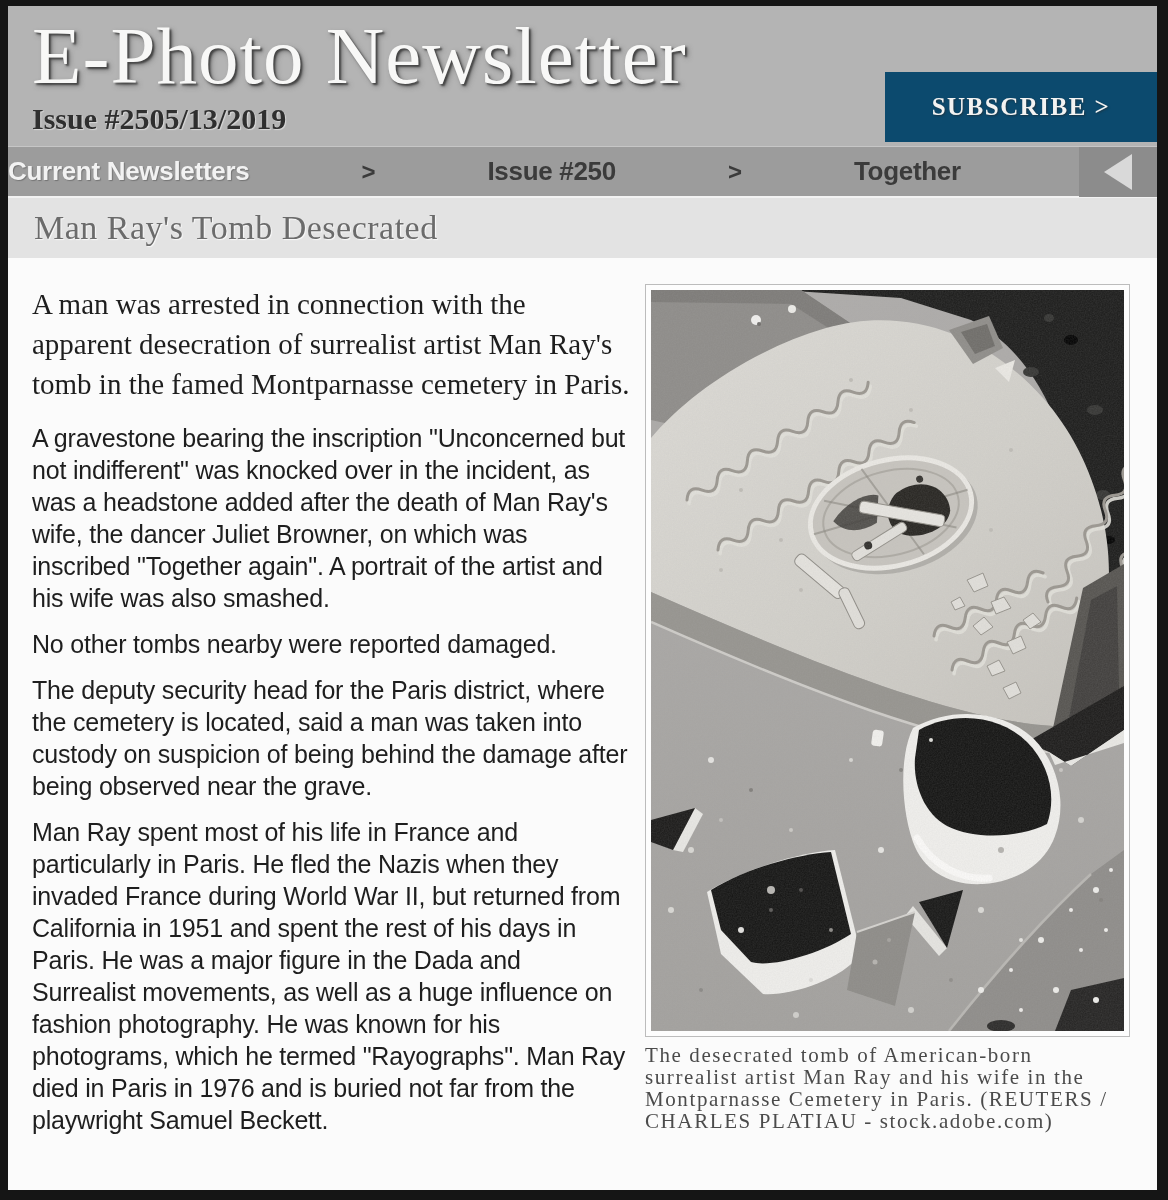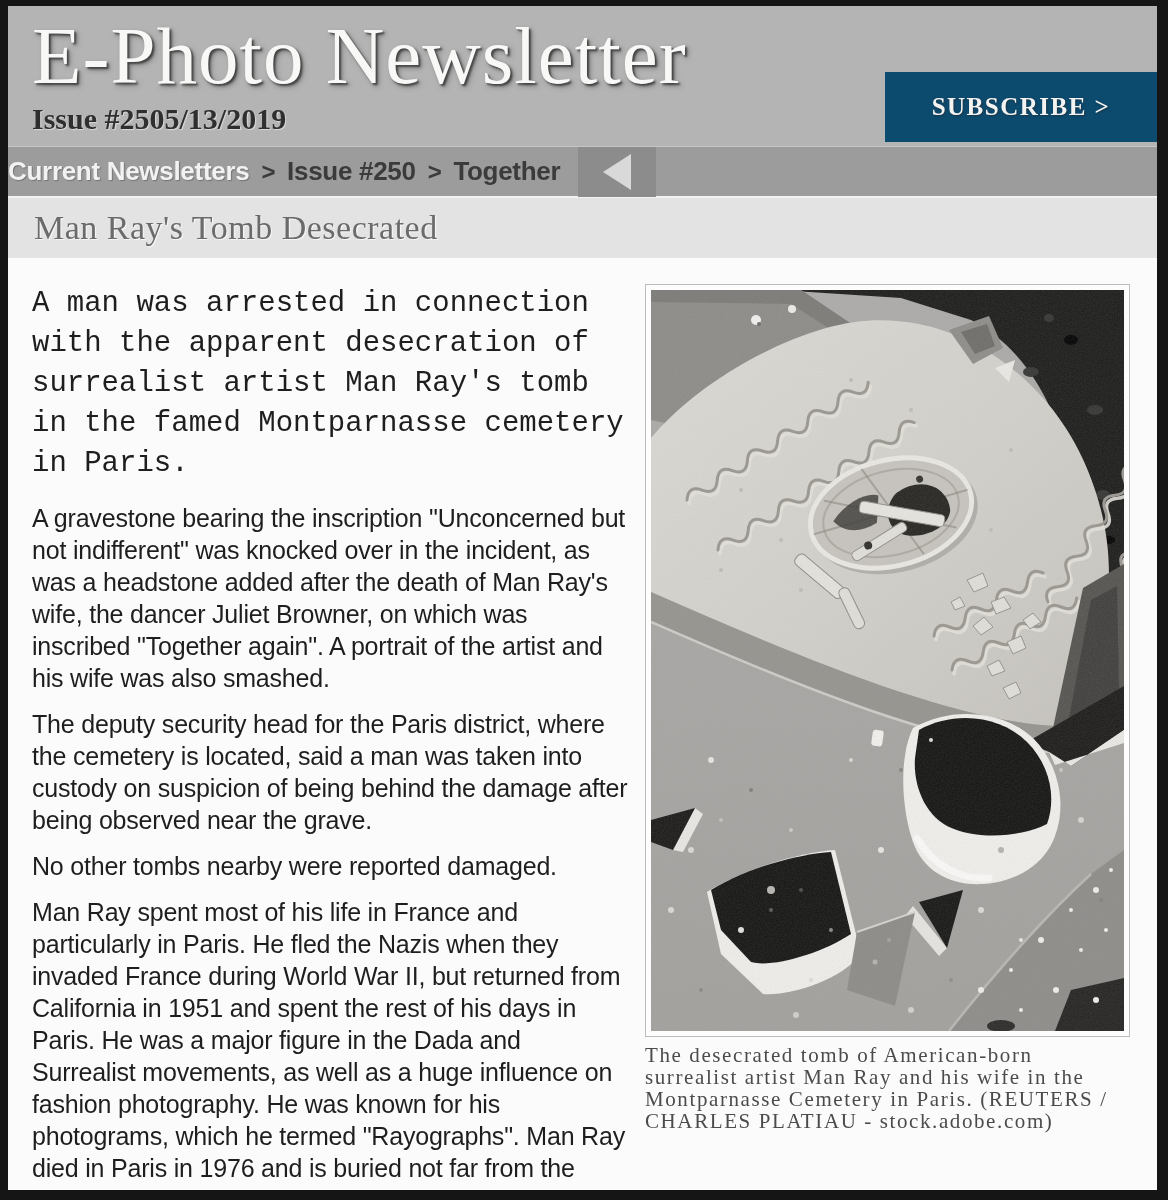--- a/index.html
+++ b/index.html
@@ -34,21 +34,21 @@
     position:absolute; right:0; bottom:4px; width:272px; height:70px;
     background:#0c4a6e; border:none; cursor:pointer;
     font-family:"Liberation Serif", serif; font-size:25px; font-weight:700;
     letter-spacing:1.5px; color:#f3f3f2;
     text-shadow:1px 1px 2px rgba(40,40,40,0.6);
   }
 
   
   .breadcrumb-bar {
     height:50px; background:#9c9c9c; border-top:1px solid #c6c6c6;
-    display:flex; align-items:center; justify-content:flex-start;
+    display:flex; align-items:center; justify-content:space-between;
     font-size:26px; font-weight:700; letter-spacing:-0.3px;
   }
   .crumb { color:#3b3b3b; }
   .crumb.link { color:#f2f2f2; cursor:pointer; text-shadow:1px 1px 1px rgba(90,90,90,.6); }
   .crumb-sep { color:#3b3b3b; margin:0 12px; font-size:24px; }
   .arrow-block {
     width:78px; height:50px; margin-left:18px; background:#8c8c8c;
     display:flex; align-items:center; justify-content:center; cursor:pointer;
   }
   .tri-left {
@@ -66,21 +66,21 @@
     font-family:"Liberation Serif", serif; font-size:34px; font-weight:400;
     color:#6b6b6b; letter-spacing:0.5px;
     text-shadow:1px 1px 1px rgba(255,255,255,0.8);
   }
 
   
   .content { display:flex; gap:15px; padding:26px 24px 0 24px; }
   .text-col { width:598px; flex:none; color:#1e1e1e; }
   .text-col p { margin-bottom:14px; }
   .p-serif {
-    font-family:Liberation Mono, monospace; font-size:29px; line-height:40px;
+    font-family:Liberation Serif, serif; font-size:29px; line-height:40px;
     margin-bottom:18px !important;
   }
   .p-sans { font-family:"Liberation Sans", sans-serif; font-size:25px; line-height:32px; letter-spacing:-0.2px; }
 
   .photo-col { width:487px; flex:none; }
   .photo-frame {
     width:485px; background:#fdfdfd; border:1px solid #bcbcbc; padding:5px;
   }
   .photo-frame svg { display:block; }
   .photo-caption {
@@ -115,22 +115,22 @@
 
   <div class="title-bar">
     <h2>Man Ray's Tomb Desecrated</h2>
   </div>
 
   <main class="content">
 
     <div class="text-col">
       <p class="p-serif">A man was arrested in connection with the apparent desecration of surrealist artist Man Ray's tomb in the famed Montparnasse cemetery in Paris.</p>
       <p class="p-sans">A gravestone bearing the inscription "Unconcerned but not indifferent" was knocked over in the incident, as was a headstone added after the death of Man Ray's wife, the dancer Juliet Browner, on which was inscribed "Together again". A portrait of the artist and his wife was also smashed.</p>
+      <p class="p-sans">No other tombs nearby were reported damaged.</p>
       <p class="p-sans">The deputy security head for the Paris district, where the cemetery is located, said a man was taken into custody on suspicion of being behind the damage after being observed near the grave.</p>
-      <p class="p-sans">No other tombs nearby were reported damaged.</p>
       <p class="p-sans">Man Ray spent most of his life in France and particularly in Paris. He fled the Nazis when they invaded France during World War II, but returned from California in 1951 and spent the rest of his days in Paris. He was a major figure in the Dada and Surrealist movements, as well as a huge influence on fashion photography. He was known for his photograms, which he termed "Rayographs". Man Ray died in Paris in 1976 and is buried not far from the playwright Samuel Beckett.</p>
     </div>
 
     <figure class="photo-col">
       <div class="photo-frame">
 
         <svg width="473" height="741" viewBox="0 0 473 741" xmlns="http://www.w3.org/2000/svg">
           <defs>
             <linearGradient id="slabGrad" x1="0" y1="0" x2="1" y2="1">
               <stop offset="0" stop-color="#dedcd7"></stop>

